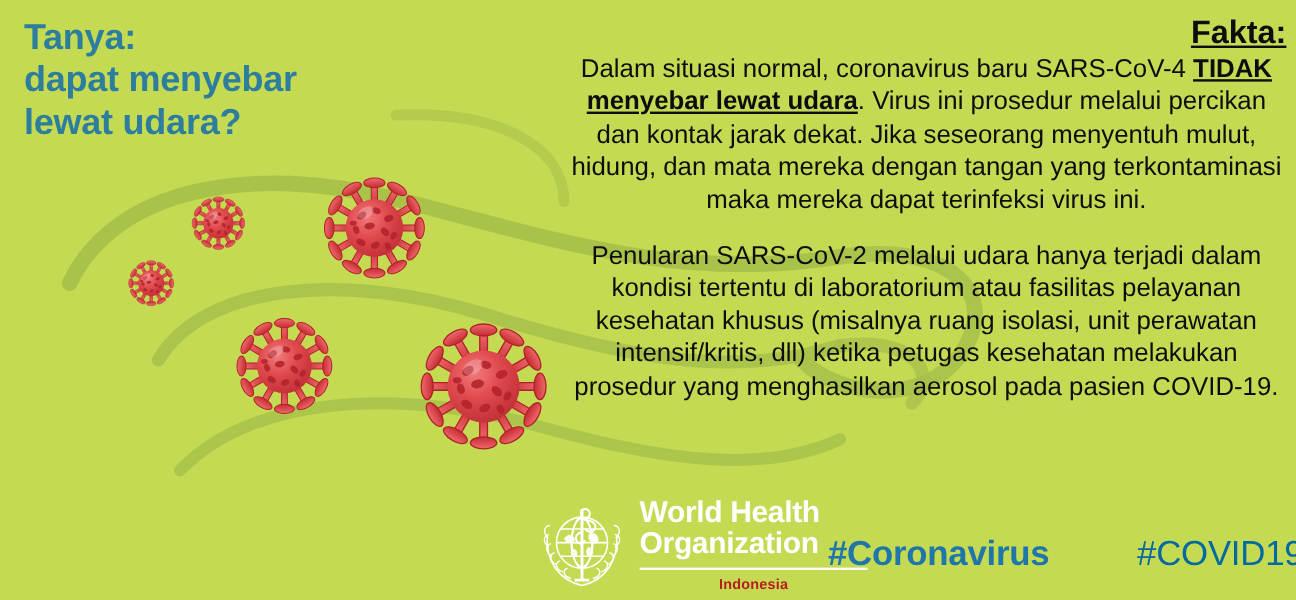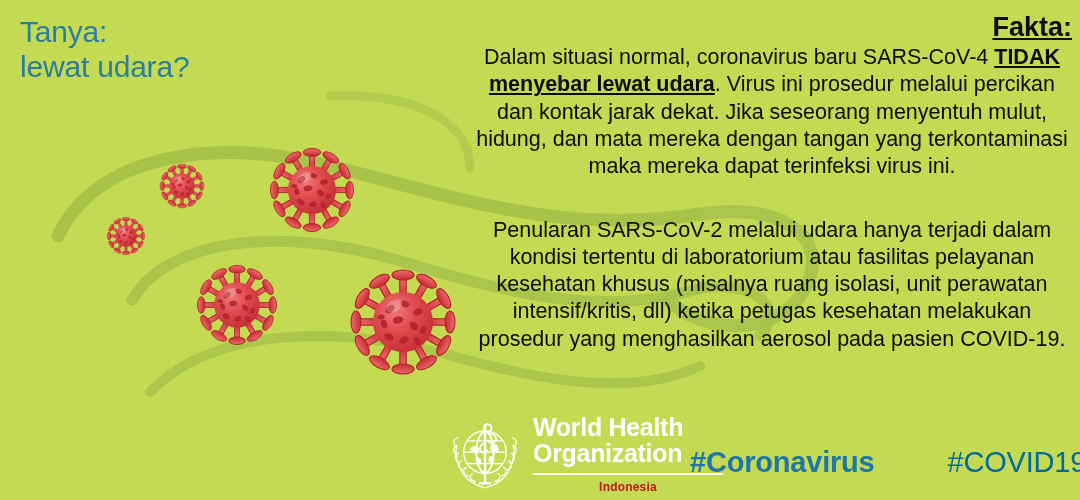--- a/index.html
+++ b/index.html
@@ -10,36 +10,36 @@
   }
   #poster{
     position:relative;width:1080px;height:500px;
     background:#c3da52;overflow:hidden;
   }
   
   #bg-art{position:absolute;inset:0;width:1080px;height:500px;}
   
   #question{
     position:absolute;left:20px;top:14px;width:460px;
-    color:#2c7d9e;font-weight:normal;font-size:30px;line-height:1.18;
+    color:#2c7d9e;font-weight:bold;font-size:30px;line-height:1.18;
     letter-spacing:-0.2px;
   }
   #question .q-line{display:block;white-space:pre;}
   
   #fact{
     position:absolute;right:8px;top:12px;width:600px;
     color:#0d0d0d;font-size:21.5px;line-height:1.27;
     text-align:center;
   }
   #fact-heading{
     display:block;text-align:right;font-weight:bold;font-size:27px;
     text-decoration:underline;line-height:1.15;margin-bottom:1px;
   }
   #fact .para{display:block;}
-  #fact .para + .para{margin-top:36px;}
+  #fact .para + .para{margin-top:19px;}
   .em-ul{font-weight:bold;text-decoration:underline;}
   
   #who-logo{position:absolute;left:447px;top:411px;display:flex;align-items:flex-end;}
   #who-emblem{width:76px;height:76px;display:block;}
   #who-wordmark{margin-left:10px;padding-top:4px;}
   #who-wordmark .wm-line{
     display:block;color:#ffffff;font-size:25px;font-weight:bold;
     line-height:1.03;letter-spacing:-0.3px;
   }
   #who-rule{height:2px;background:#ffffff;margin:6px 0 5px 0;width:190px;opacity:.95;}
@@ -163,20 +163,21 @@
     <g>
       <use href="#virus-particle" transform="translate(237,305) scale(0.76)"></use>
     </g>
     <g>
       <use href="#virus-particle" transform="translate(403,322) scale(1.00)"></use>
     </g>
   </svg>
 
   <div id="question">
     <span class="q-line">Tanya:</span>
+    <span class="q-line">dapat menyebar</span>
     <span class="q-line">lewat udara?</span>
   </div>
 
   <div id="fact">
     <span id="fact-heading">Fakta:</span>
     <span class="para"><span>Dalam situasi normal, coronavirus baru SARS-CoV-4 </span><span class="em-ul">TIDAK menyebar lewat udara</span><span>. Virus ini prosedur melalui percikan dan kontak jarak dekat. Jika seseorang menyentuh mulut, hidung, dan mata mereka dengan tangan yang terkontaminasi maka mereka dapat terinfeksi virus ini.</span></span>
     <span class="para">Penularan SARS-CoV-2 melalui udara hanya terjadi dalam kondisi tertentu di laboratorium atau fasilitas pelayanan kesehatan khusus (misalnya ruang isolasi, unit perawatan intensif/kritis, dll) ketika petugas kesehatan melakukan prosedur yang menghasilkan aerosol pada pasien COVID-19.</span>
   </div>
 
   <div id="who-logo">

